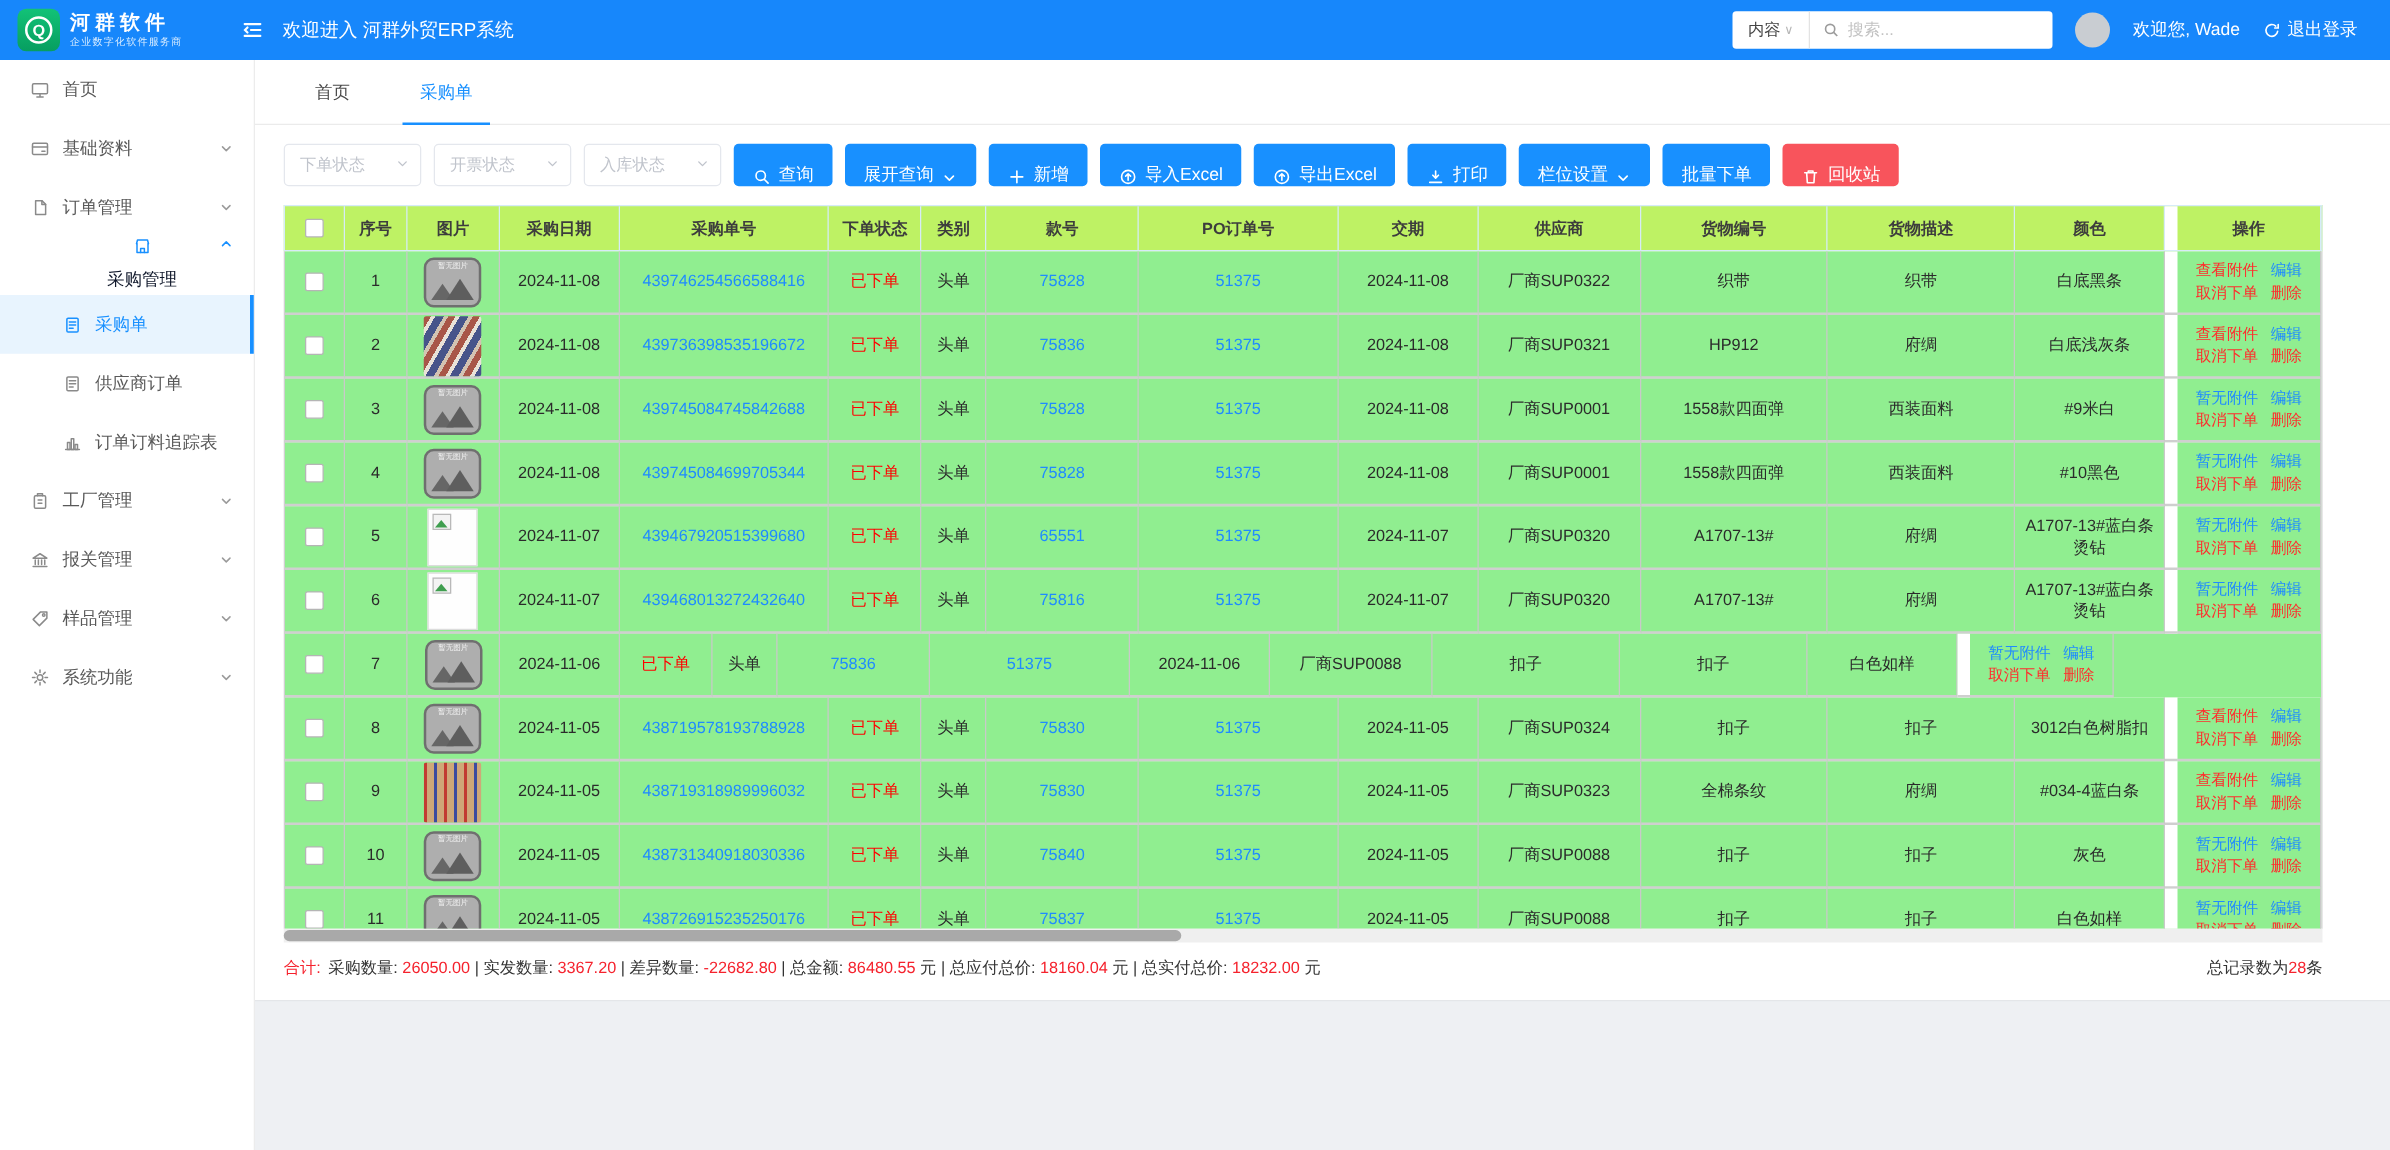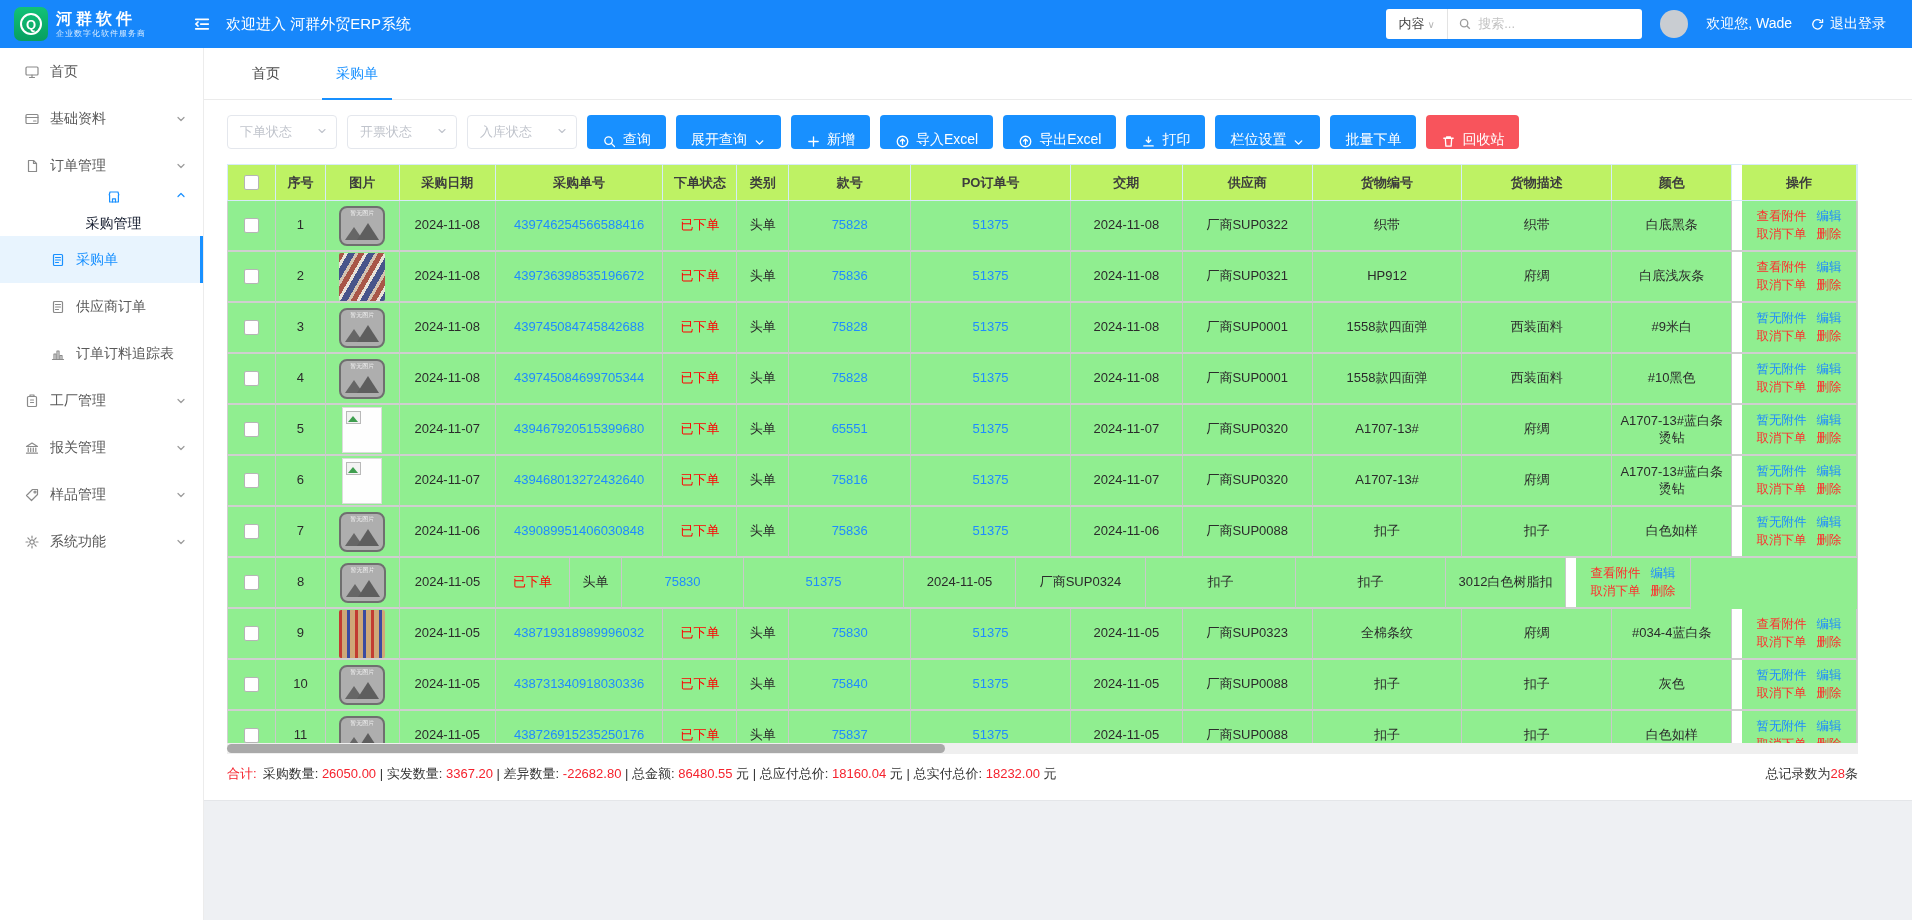--- a/index.html
+++ b/index.html
@@ -608,21 +608,20 @@
             </div>
             <div class="td" style="width: 50px;">7</div>
             <div class="td" style="width: 74px;">
               <div class="ph">
                 <span class="ph-label">暂无图片</span>
                 <span class="m1"></span>
                 <span class="m2"></span>
               </div>
             </div>
             <div class="td" style="width: 96px;">2024-11-06</div>
-            <div class="td link" style="width: 168px;">439089951406030848</div>
             <div class="td status-red" style="width: 74px;">已下单</div>
             <div class="td" style="width: 52px;">头单</div>
             <div class="td link" style="width: 122px;">75836</div>
             <div class="td link" style="width: 160px;">51375</div>
             <div class="td" style="width: 112px;">2024-11-06</div>
             <div class="td" style="width: 130px;">厂商SUP0088</div>
             <div class="td" style="width: 150px;">扣子</div>
             <div class="td" style="width: 150px;">扣子</div>
             <div class="td" style="width: 120px;">白色如样</div>
             <div class="td gutter" style="width: 10px;"></div>
@@ -643,20 +642,21 @@
             </div>
             <div class="td" style="width: 50px;">8</div>
             <div class="td" style="width: 74px;">
               <div class="ph">
                 <span class="ph-label">暂无图片</span>
                 <span class="m1"></span>
                 <span class="m2"></span>
               </div>
             </div>
             <div class="td" style="width: 96px;">2024-11-05</div>
+            <div class="td link" style="width: 168px;">438719578193788928</div>
             <div class="td status-red" style="width: 74px;">已下单</div>
             <div class="td" style="width: 52px;">头单</div>
             <div class="td link" style="width: 122px;">75830</div>
             <div class="td link" style="width: 160px;">51375</div>
             <div class="td" style="width: 112px;">2024-11-05</div>
             <div class="td" style="width: 130px;">厂商SUP0324</div>
             <div class="td" style="width: 150px;">扣子</div>
             <div class="td" style="width: 150px;">扣子</div>
             <div class="td" style="width: 120px;">3012白色树脂扣</div>
             <div class="td gutter" style="width: 10px;"></div>

